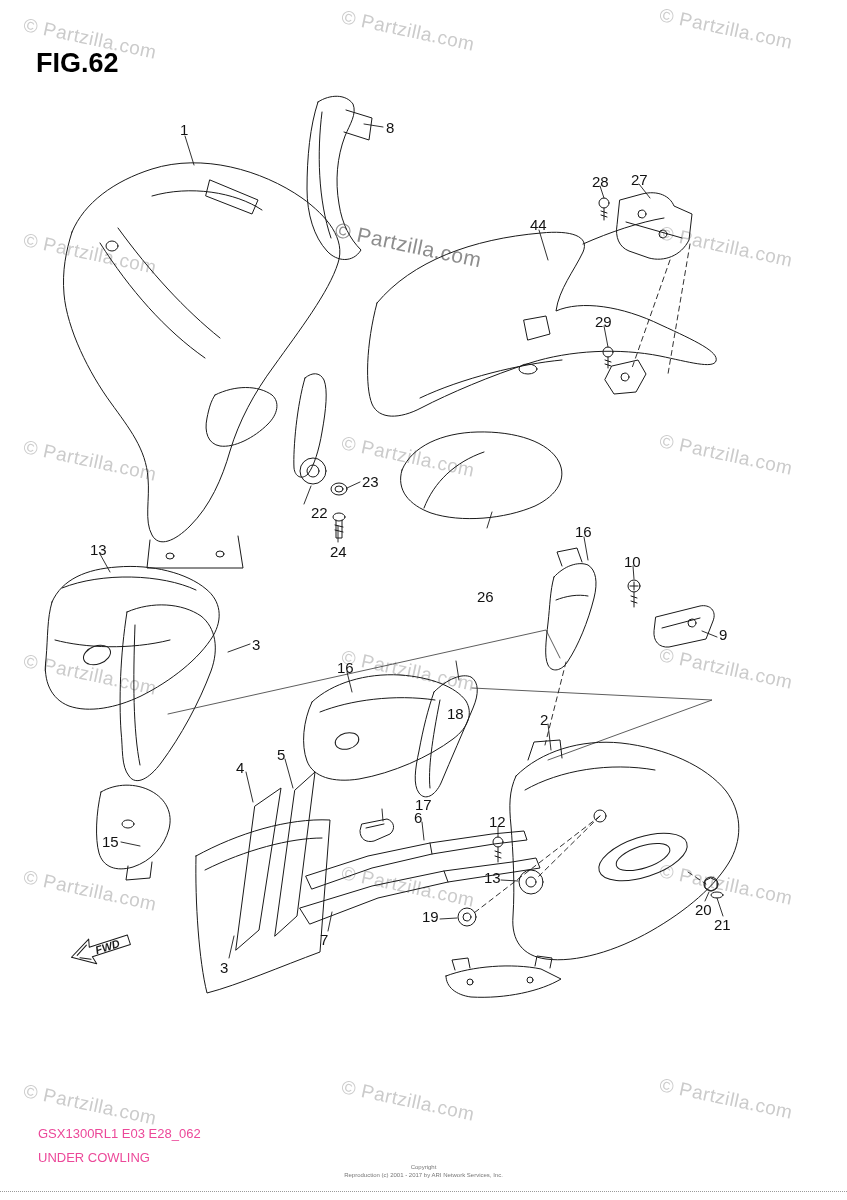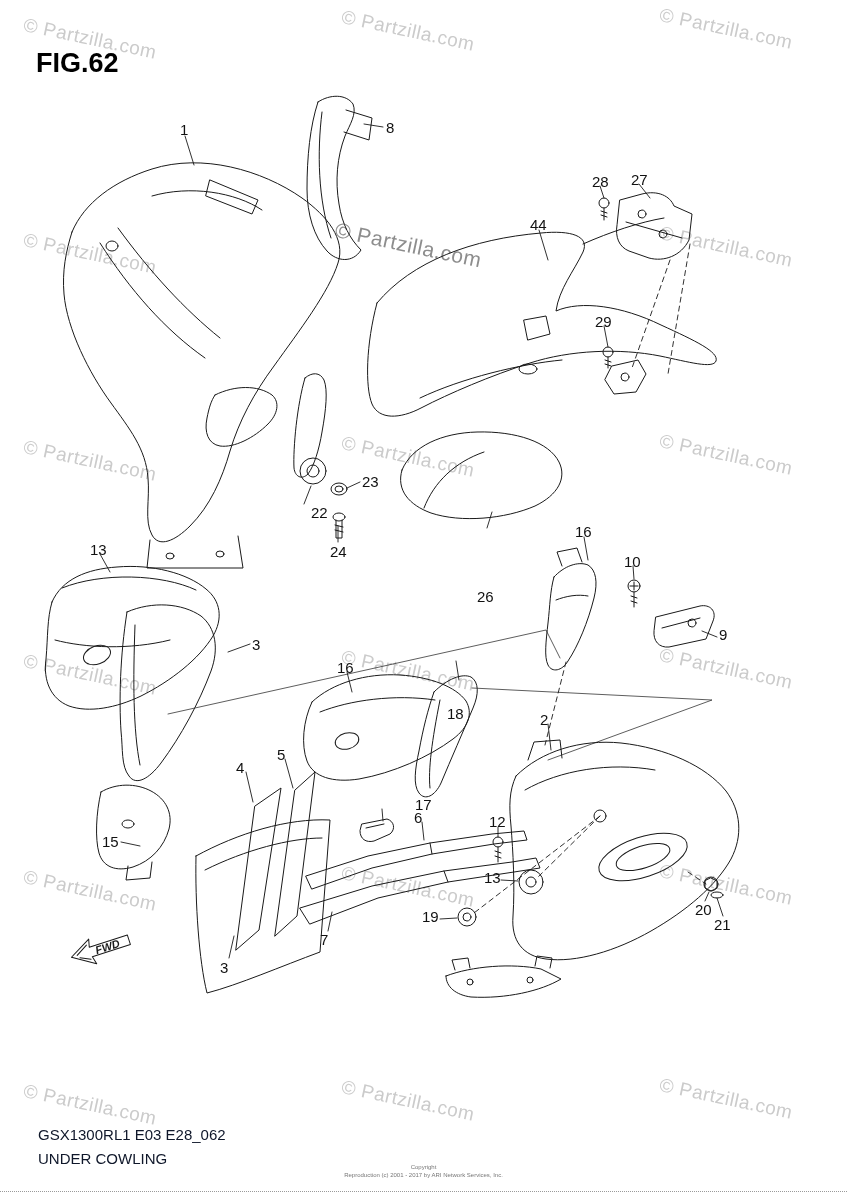--- a/index.html
+++ b/index.html
@@ -41,22 +41,22 @@
     position:absolute;
     font-size:15px;
     line-height:1;
     color:#111;
     z-index:6;
     font-family:"Liberation Sans", sans-serif;
   }
   .footer-text{
     position:absolute;
     left:38px;
-    font-size:15px;
-    color:#0f172a;
+    font-size:13px;
+    color:#ec4899;
     z-index:5;
   }
   #footer-model-code{top:1126px;}
   #footer-figure-title{top:1150px;}
   .copyright{
     position:absolute;
     left:0;width:847px;
     text-align:center;
     font-size:6px;
     color:#777;

